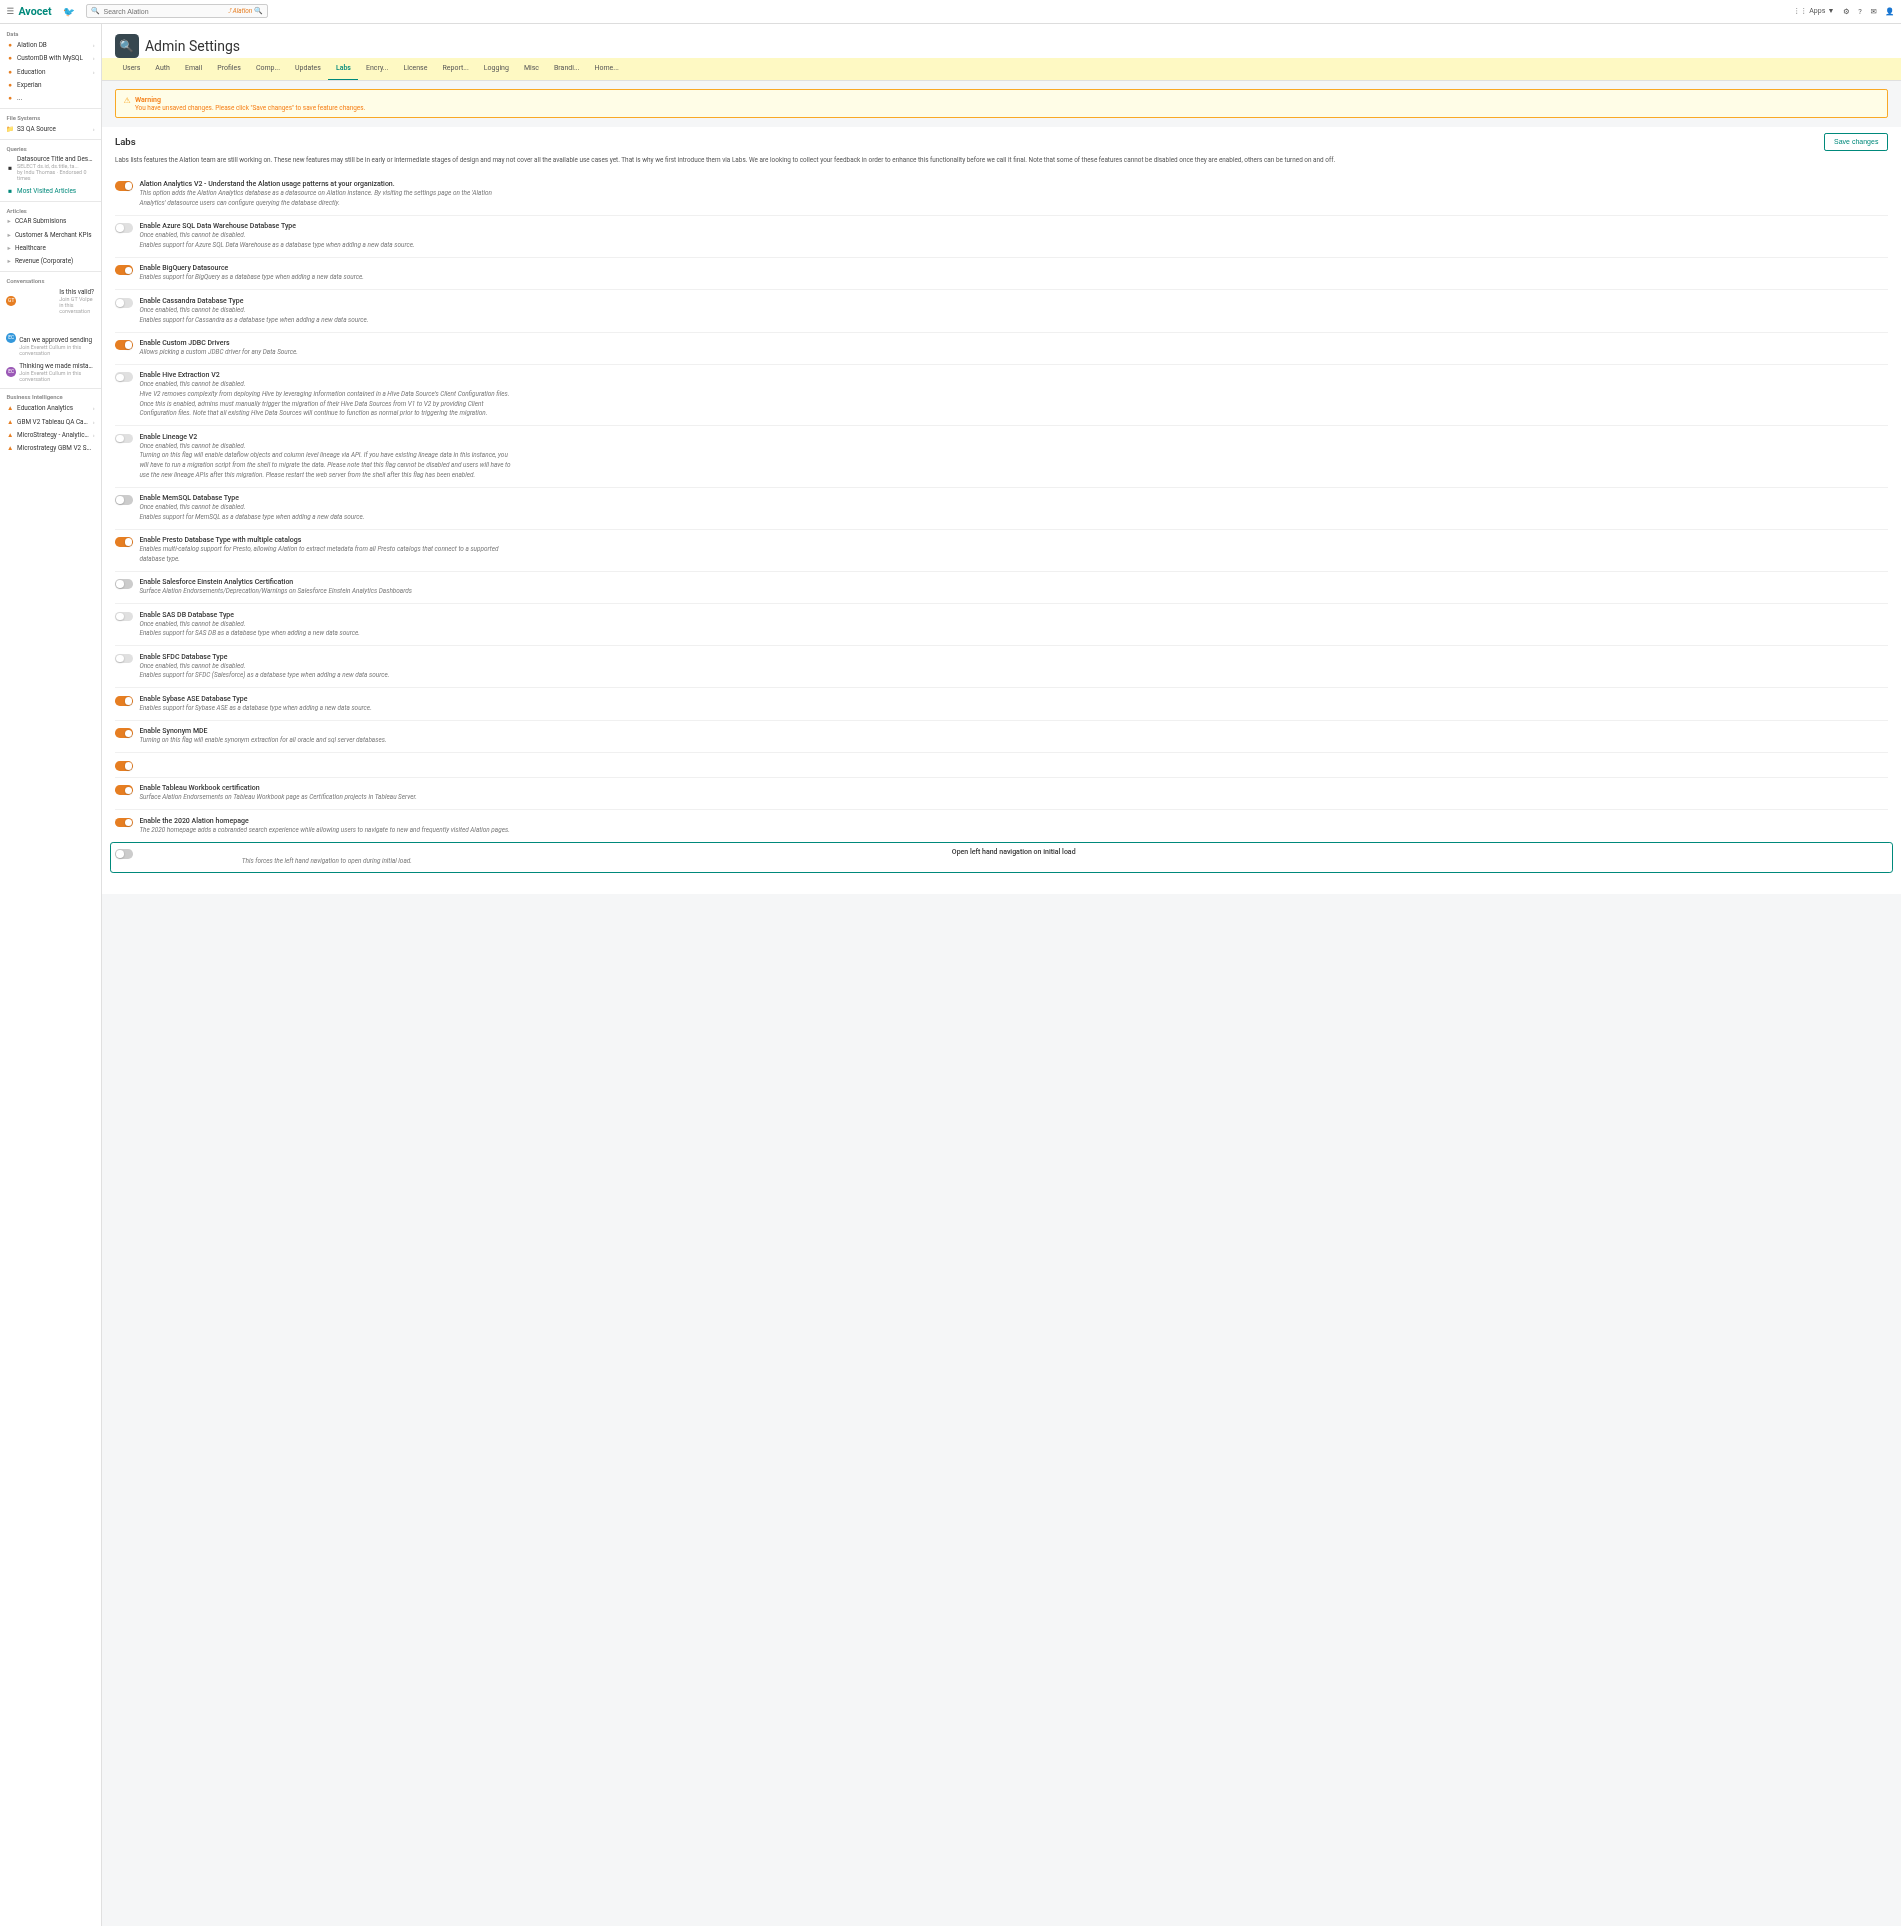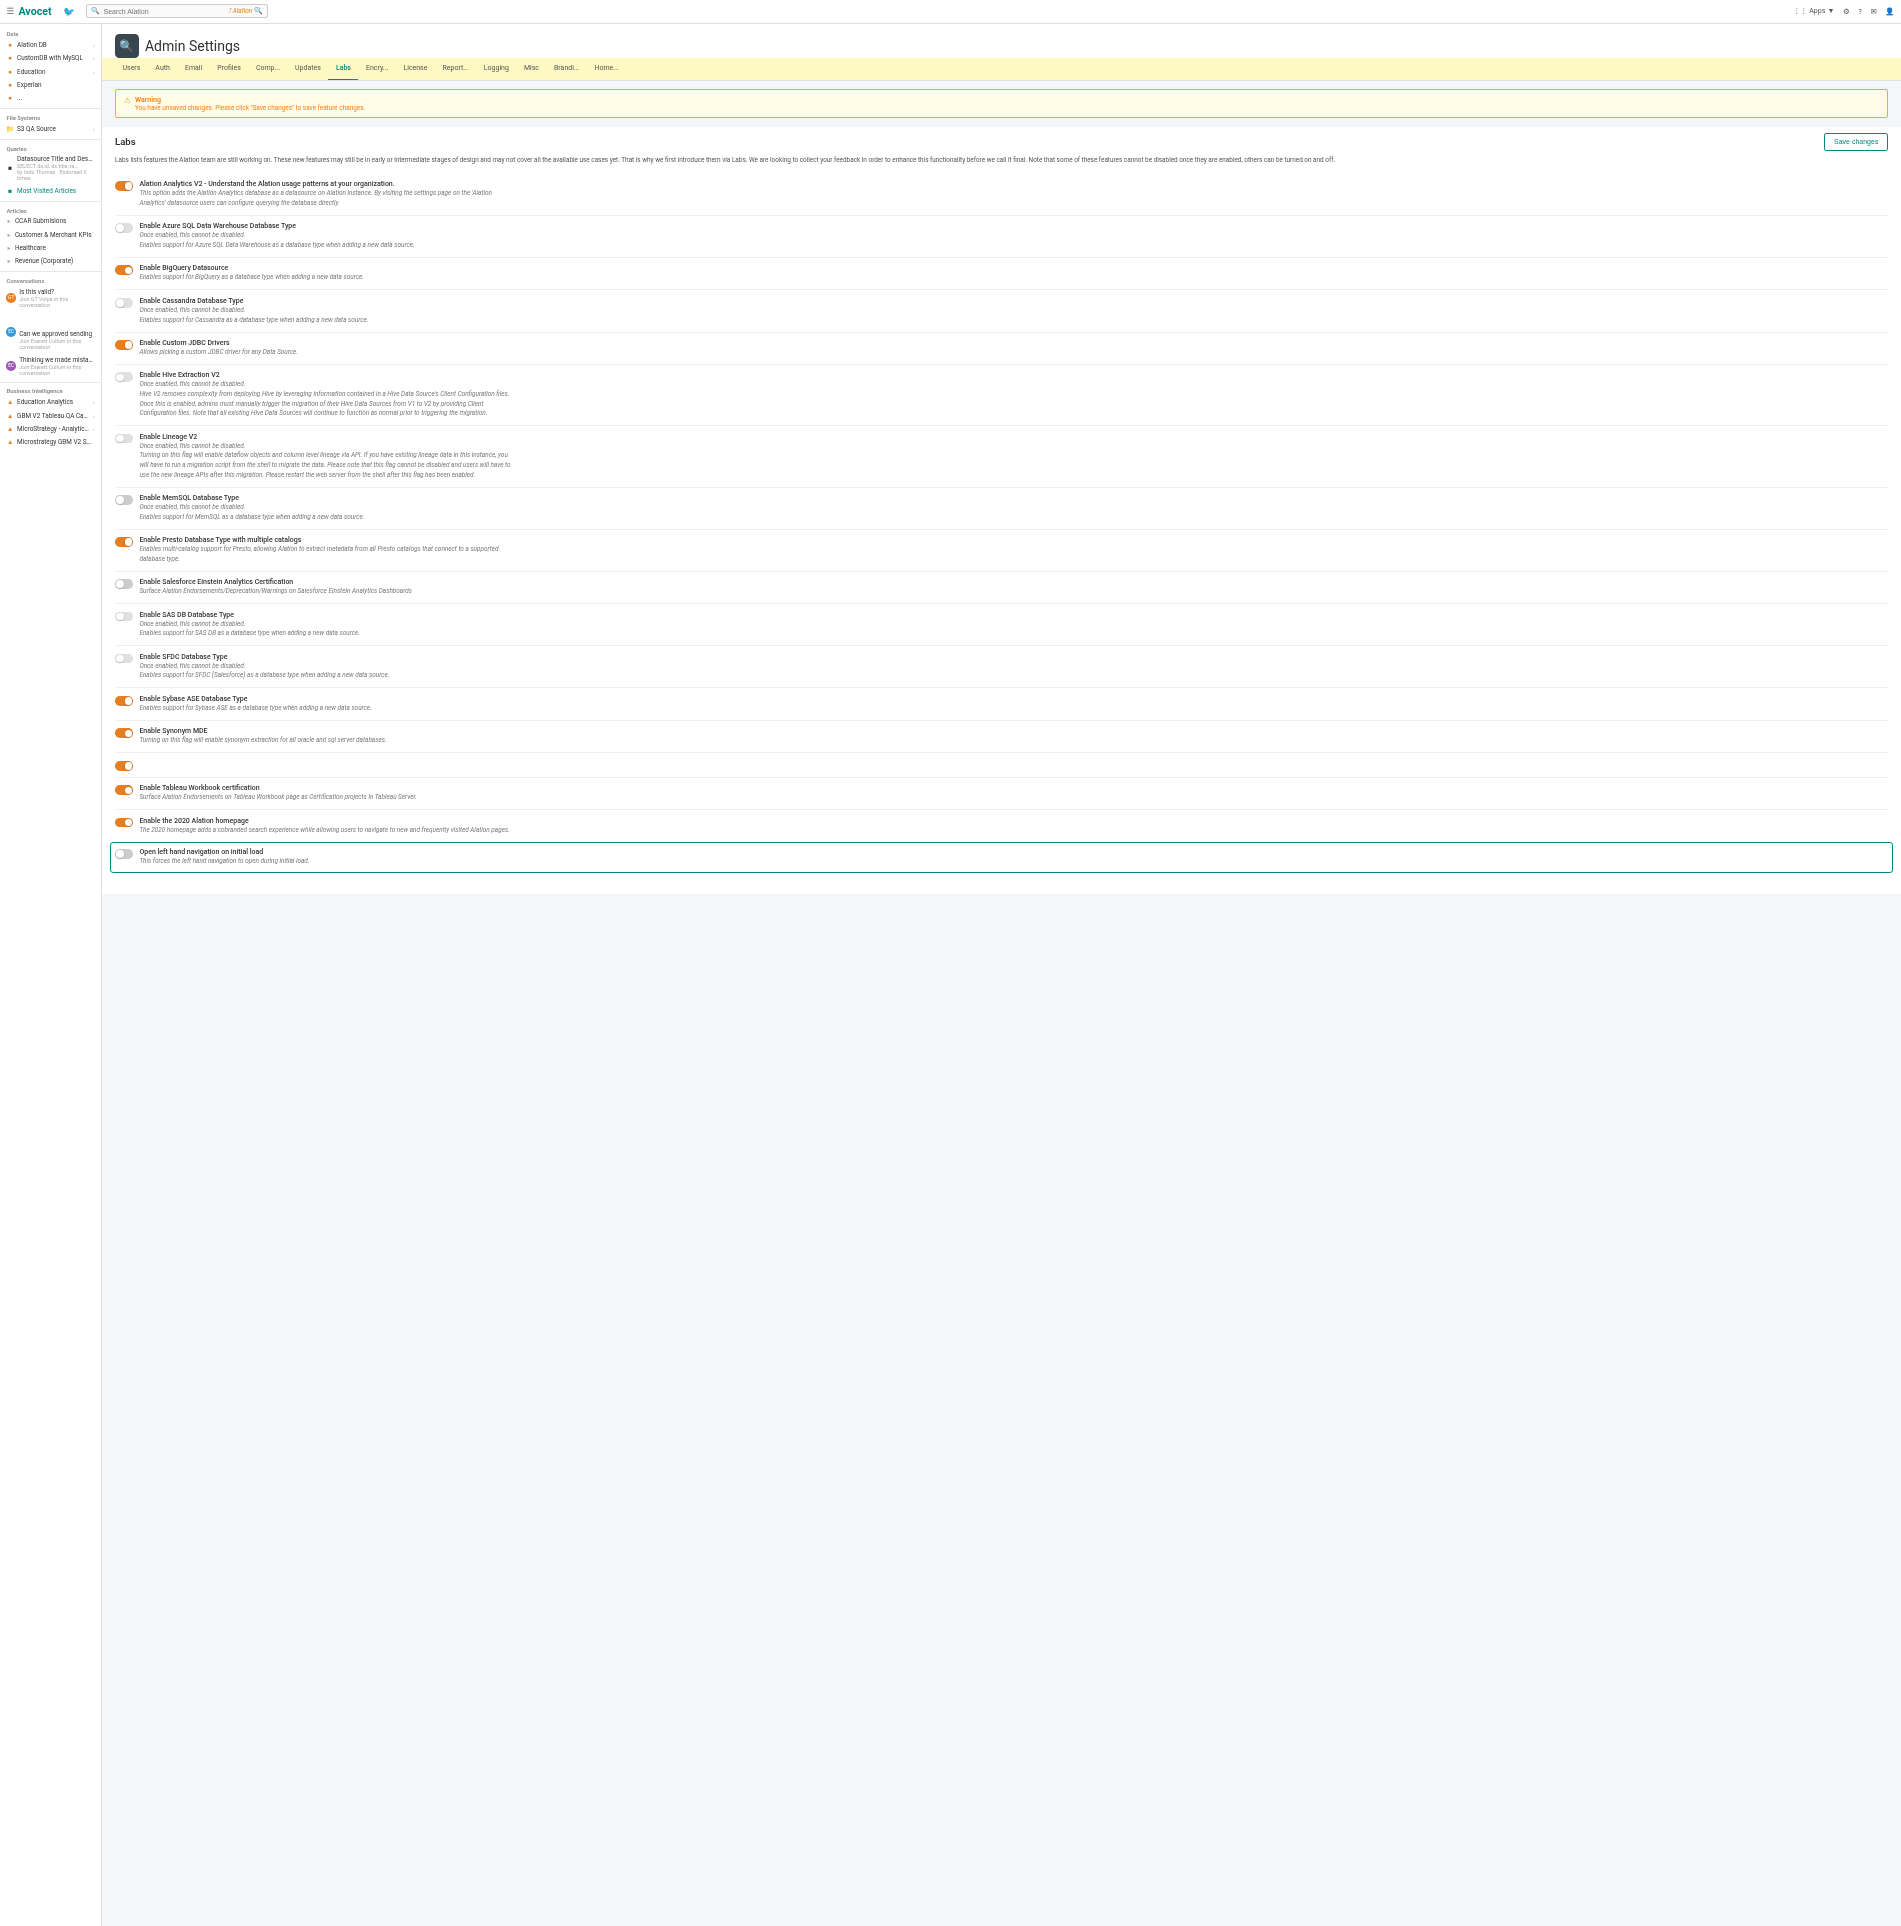--- a/index.html
+++ b/index.html
@@ -69,21 +69,21 @@
     .toggle.on .toggle-thumb { left: 9.6px; }
     .toggle.off .toggle-thumb { left: 1.1px; }
     .toggle.disabled-off .toggle-thumb { left: 1.1px; }
 
     .feature-content { flex: 1; }
     .feature-title { font-size: 7px; font-weight: 500; color: #333; margin-bottom: 1.1px; }
     .feature-desc { font-size: 6.4px; color: #777; line-height: 1.5; font-style: italic; }
     .feature-desc.long { max-width: 375px; }
 
     
-    .feature-row.highlighted { outline: 1.1px solid #00897b; border-radius: 2.1px; padding: 5.4px 4.3px; margin: 0 -4.3px; }
+    .feature-row.highlighted { outline: 1.1px solid #00897b; border-radius: 2.1px; padding: 5.4px 4.3px; margin: 0 -4.3px; text-align: center; }
 
     
     .icon-db { color: #e67e22; }
     .icon-folder { color: #e67e22; }
     .icon-analytics { color: #e67e22; }
 
     .sidebar-group-label { font-size: 5.9px; color: #888; padding: 3.2px 6.4px 1.1px; font-weight: 600; }
     .user-avatar { width: 9.6px; height: 9.6px; border-radius: 50%; background: #e67e22; display: flex; align-items: center; justify-content: center; color: #fff; font-size: 4.8px; flex-shrink: 0; }
   </style>
 </head>
@@ -182,21 +182,21 @@
     </div>
     <div class="sidebar-item">
       <span class="sidebar-chevron">►</span>
       <span class="sidebar-item-label">Revenue (Corporate)</span>
     </div>
 
     <div class="sidebar-divider"></div>
     <div class="sidebar-group-label">Conversations</div>
     <div class="sidebar-item">
       <div class="user-avatar">GT</div>
-      <div style="flex:1; overflow:hidden;">
+      <div style="flex:1; overflow:hidden;margin-left:40px;">
         <div class="sidebar-item-label">Is this valid?</div>
         <div style="font-size:5.4px; color:#aaa;">Join GT Volpe in this conversation</div>
       </div>
     </div>
     <div class="sidebar-item">
       <div class="user-avatar" style="background:#3498db;">EC</div>
       <div style="flex:1; overflow:hidden;margin-top:17px;">
         <div class="sidebar-item-label">Can we approved sending</div>
         <div style="font-size:5.4px; color:#aaa;">Join Everett Cullum in this conversation</div>
       </div>

